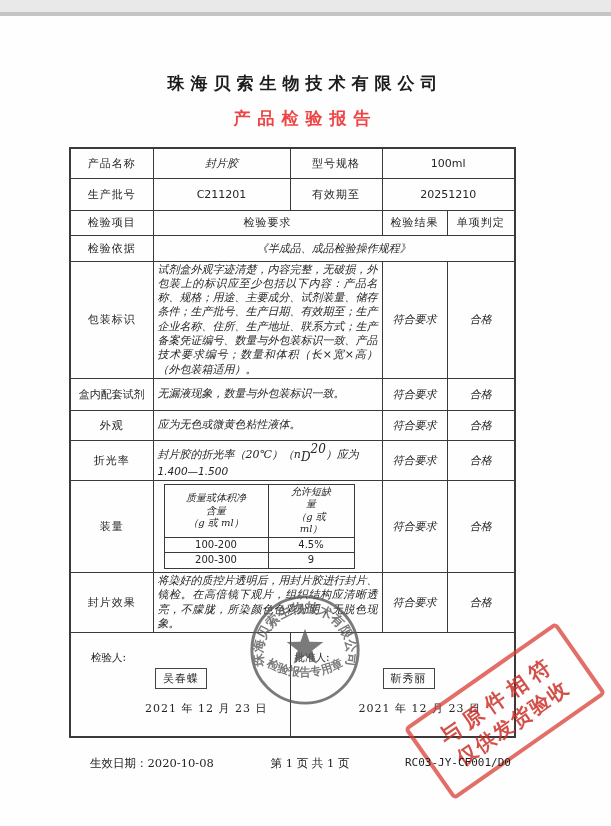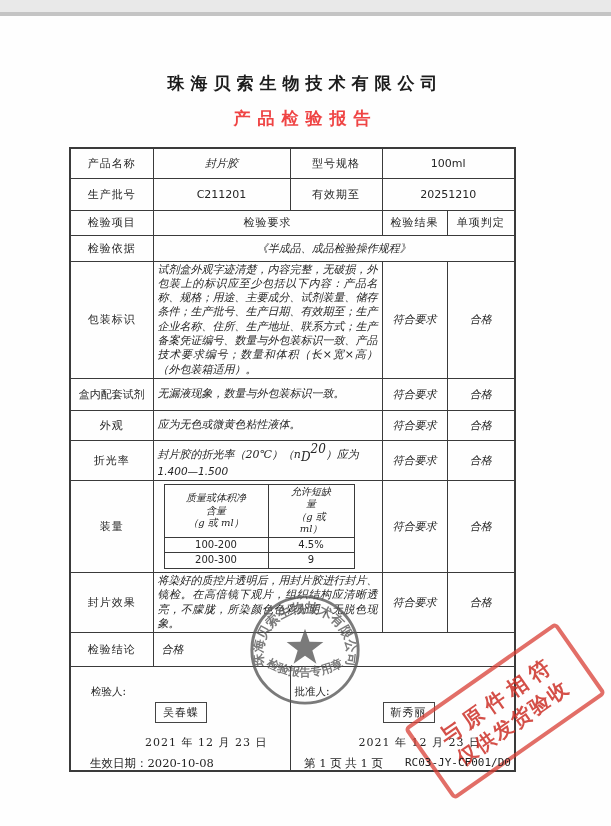--- a/index.html
+++ b/index.html
@@ -25,21 +25,21 @@
   .namebox{position:absolute;border:1px solid #444;padding:2px 7px;font-size:11px;letter-spacing:1px;background:rgba(255,255,255,.0);}
   .sigdate{position:absolute;bottom:4px;font-size:11px;letter-spacing:1px;font-family:"DejaVu Serif",serif;}
   
   .roundstamp{position:absolute;left:247px;top:580px;width:116px;height:116px;opacity:.78;pointer-events:none;}
   
   .redstamp{position:absolute;left:412px;top:655px;width:178px;height:80px;transform:rotate(-35deg);border:4px solid rgba(216,62,52,.75);border-radius:5px;color:rgba(205,48,40,.85);display:flex;flex-direction:column;justify-content:center;align-items:center;font-weight:bold;pointer-events:none;}
   .redstamp .l1{font-size:21px;letter-spacing:6px;}
   .redstamp .l2{font-size:20px;letter-spacing:2px;}
   .footer{position:absolute;left:0;top:744px;width:611px;font-size:11.5px;color:#1e1e1e;font-family:"DejaVu Serif",serif;}
   .footer .f1{position:absolute;left:90px;}
-  .footer .f2{position:absolute;left:263px;width:120px;text-align:right;}
+  .footer .f2{position:absolute;left:250px;width:120px;text-align:center;}
   .footer .f3{position:absolute;left:405px;font-family:"DejaVu Sans Mono",monospace;font-size:11px;}
   sub,sup{font-size:12px;}
 </style>
 </head>
 <body>
 
 <div class="page">
   <div class="scanbar"></div>
 
   <div class="title">珠海贝索生物技术有限公司</div>
@@ -146,24 +146,20 @@
       <td class="ctr kai">合格</td>
     </tr>
 
     <tr style="height:50px">
       <td class="lbl">封片效果</td>
       <td class="req kai" colspan="2">将染好的质控片透明后，用封片胶进行封片、镜检。在高倍镜下观片，组织结构应清晰透亮，不朦胧，所染颜色色彩分明，无脱色现象。</td>
       <td class="ctr kai">符合要求</td>
       <td class="ctr kai">合格</td>
     </tr>
 
-    <tr style="height:34px">
-      <td class="lbl">检验结论</td>
-      <td class="kai" colspan="4" style="padding-left:8px">合格</td>
-    </tr>
 
     <tr style="height:71px">
       <td colspan="2" style="padding:16px">
         <div class="sigcell">
           <div class="siglabel">检验人:</div>
           <div class="namebox" style="left:68px;top:19px">吴春蝶</div>
           <div class="sigdate" style="left:58px">2021 年 12 月 23 日</div>
         </div>
       </td>
       <td colspan="3" style="padding:0">

